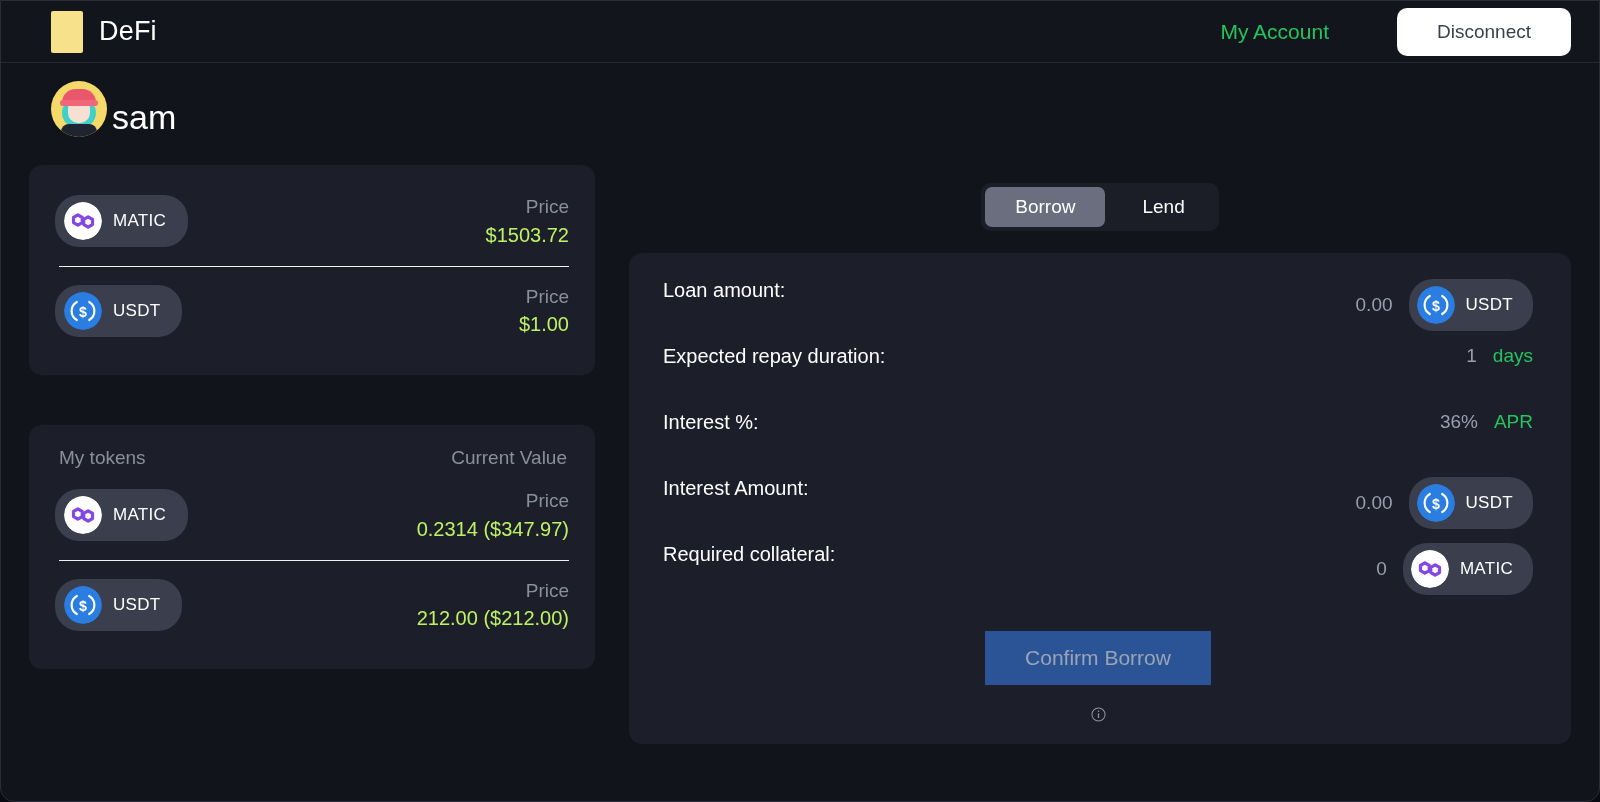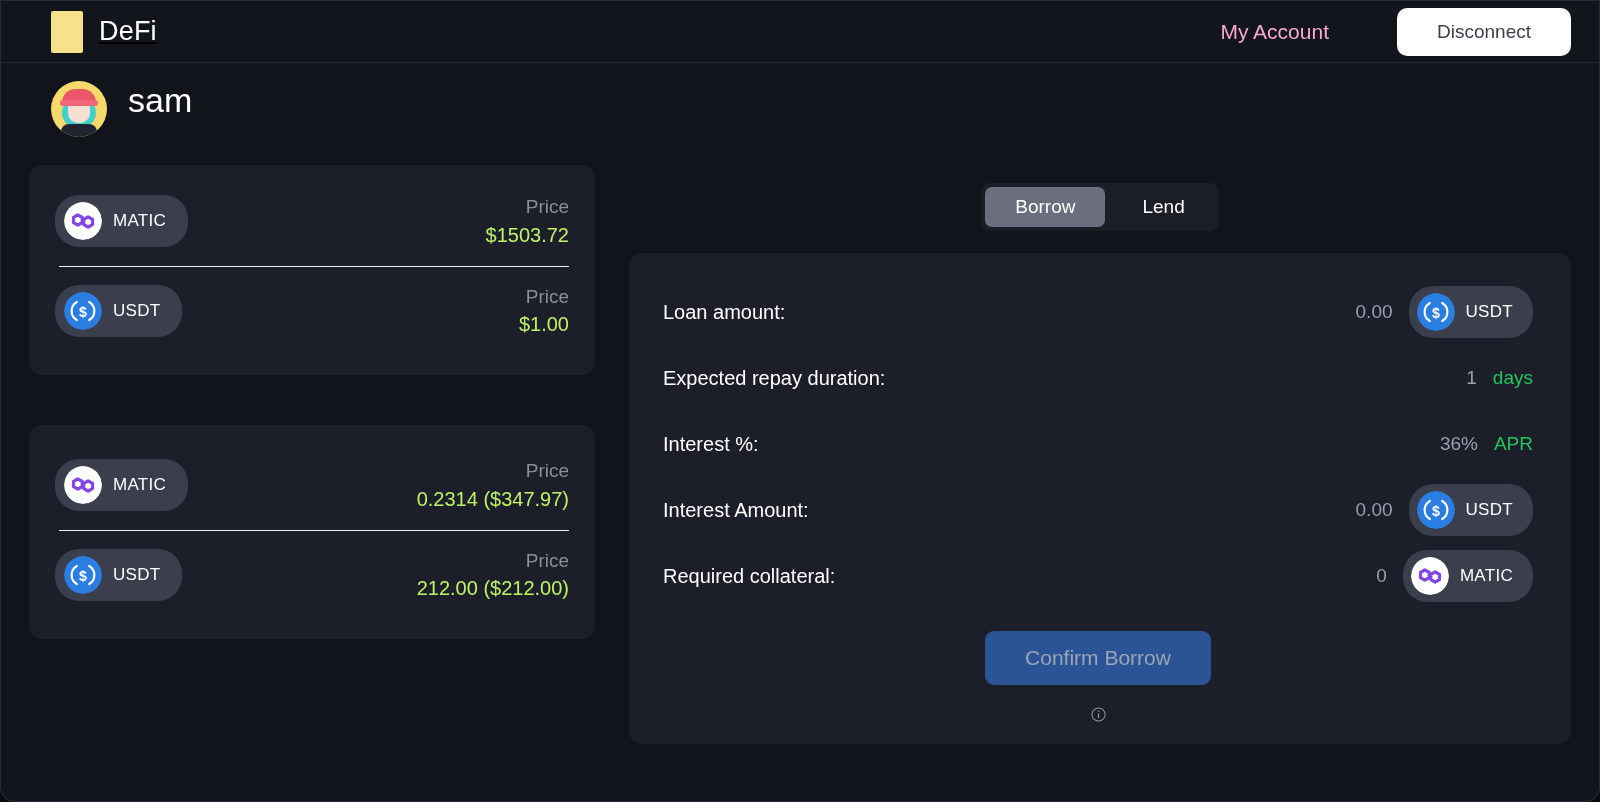--- a/index.html
+++ b/index.html
@@ -19,44 +19,44 @@
   }
 
   
   .header {
     height:62px;
     background:#13151d;
     border-bottom:1px solid #262833;
     display:flex; align-items:center;
     padding:0 28px 0 50px;
   }
-  .brand { display:flex; align-items:center; gap:16px;text-decoration:underline; }
+  .brand { display:flex; align-items:center; gap:16px; }
   .brand-logo {
     width:32px; height:42px;
     background:#f7e18a; border-radius:2px;
   }
   .brand-name { color:#ffffff; font-size:27px; letter-spacing:.2px; }
   .header-spacer { flex:1; }
   .my-account {
-    color:#f9a8d4; font-size:21px; margin-right:68px;
+    color:#22c55e; font-size:21px; margin-right:68px;
     cursor:pointer; white-space:nowrap;
   }
   .disconnect-btn {
     background:#ffffff; color:#3a3f4b;
     border:none; border-radius:10px;
     font-size:19px; font-family:Liberation Sans, sans-serif;
     padding:13px 40px; cursor:pointer;
   }
 
   
   .body-area { position:relative; height:739px; padding:0 28px; }
 
   
   .user-row {
-    display:flex; align-items:flex-start; gap:21px;
+    display:flex; align-items:flex-end; gap:5px;
     padding:18px 0 0 22px;
   }
   .avatar {
     width:56px; height:56px; border-radius:50%;
     background:#f5d96b; position:relative; overflow:hidden; flex:none;
   }
   .av-hair { position:absolute; left:11px; top:16px; width:34px; height:30px;
              background:#3fd0c9; border-radius:16px 16px 14px 14px; }
   .av-face { position:absolute; left:17px; top:17px; width:22px; height:25px;
              background:#f7dfd4; border-radius:11px 11px 10px 10px; }
@@ -119,37 +119,37 @@
   .tab {
     font-size:19px; font-family:inherit; border:none; cursor:pointer;
     padding:9px 30px; border-radius:7px;
     background:transparent; color:#ffffff;
   }
   .tab.active { background:#6a6e7e; color:#ffffff; }
 
   
   .form-panel { padding:26px 38px 22px 34px; margin-top:22px; }
   .form-row {
-    display:flex; align-items:center; justify-content:space-between;
+    display:flex; align-items:flex-start; justify-content:space-between;
     min-height:66px;
     gap:44px;
   }
   .form-label { color:#ffffff; font-size:20px; }
   .form-right { display:flex; align-items:center; gap:16px; }
   .form-value { color:#9a9ead; font-size:19px;margin-left:41px; }
   .unit { color:#22c55e; font-size:19px; }
   .sel-pill {
     display:flex; align-items:center; gap:11px;
     background:#3a3e4d; border-radius:24px;
     padding:7px 20px 7px 8px; cursor:pointer; min-width:112px;
   }
   .confirm-wrap { display:flex; justify-content:center; padding-top:22px; }
   .confirm-btn {
     background:#2b5496; color:#9aa4b5;
-    border:none; border-radius:9px;
+    border:none; border-radius:0;
     font-size:21px; font-family:inherit;
     padding:15px 40px; cursor:pointer;
   }
   .note {
     display:flex; align-items:center; justify-content:center; gap:9px;
     padding-top:22px; color:#8f93a1; font-size:14.5px;
   }
   .info-icon { width:15px; height:15px; flex:none; }
 </style>
 </head>
@@ -218,20 +218,24 @@
             </div>
             <div class="value-block">
               <div class="value-label">Price</div>
               <div class="value-amount">$1.00</div>
             </div>
           </div>
 
         </div>
 
         <div class="card tokens-card">
+          <div class="tokens-head">
+            <span>My tokens</span>
+            <span>Current Value</span>
+          </div>
 
           <div class="token-row">
             <div class="token-pill">
               <svg class="token-icon" viewBox="0 0 40 40">
                 <circle cx="20" cy="20" r="20" fill="#ffffff"></circle>
                 <g fill="none" stroke="#8247e5" stroke-width="3.4" stroke-linejoin="round">
                   <path d="M14.6 13.6 L19.2 16.3 L19.2 21.6 L14.6 24.3 L10 21.6 L10 16.3 Z"></path>
                   <path d="M25.4 15.7 L30 18.4 L30 23.7 L25.4 26.4 L20.8 23.7 L20.8 18.4 Z"></path>
                 </g>
               </svg>

